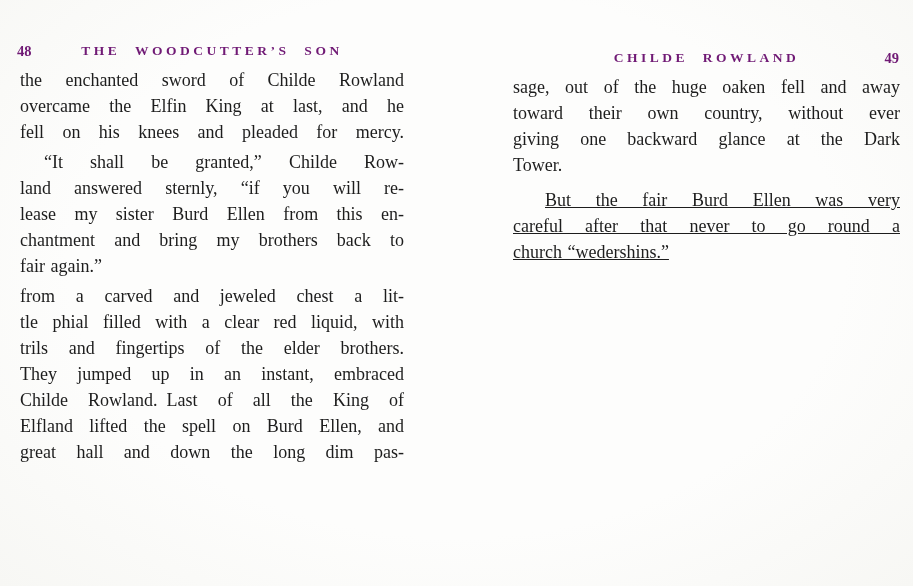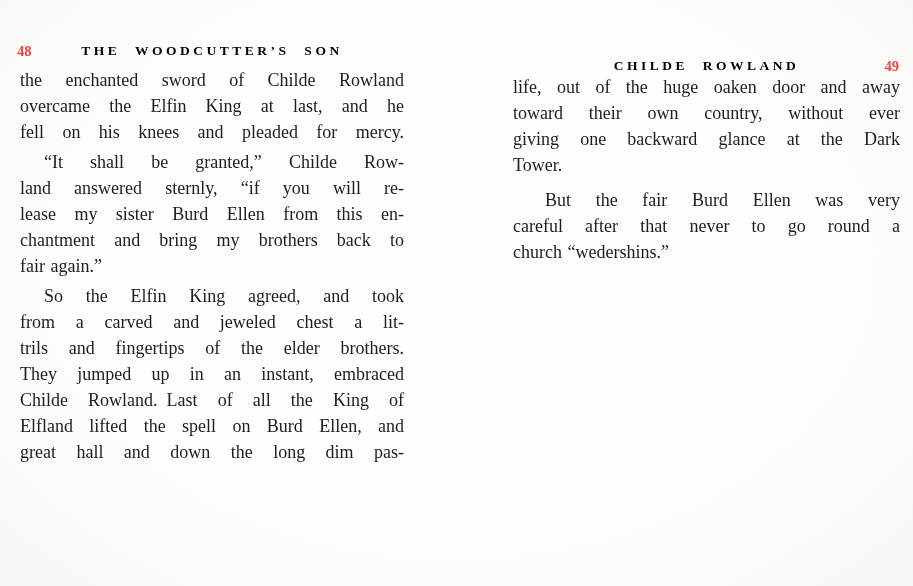--- a/index.html
+++ b/index.html
@@ -23,53 +23,53 @@
   .page-left  { left: 20px;  width: 384px; }
   .page-right { left: 513px; width: 387px; }
 
   .running-head-row {
     position: absolute;
     left: 0;
     right: 0;
     height: 18px;
   }
   .page-left  .running-head-row { top: 43px; }
-  .page-right .running-head-row { top: 58px; }
+  .page-right .running-head-row { top: 50px; }
 
   .running-head {
     display: block;
     text-align: center;
     font-size: 13.5px;
     font-weight: 700;
     letter-spacing: 3.5px;
     word-spacing: 8px;
     white-space: nowrap;
-    color: #000000;
+    color: #701a75;
   }
   .pagenum {
     position: absolute;
     top: 0;
     font-size: 14.5px;
     font-weight: 700;
-    color: #ef4444;
+    color: #701a75;
   }
   .pagenum-left  { left: -3px; }
   .pagenum-right { right: 1px; text-align: right; }
 
   .body-text {
     position: absolute;
     left: 0;
     right: 0;
   }
   .page-left  .body-text { top: 67px; }
   .page-right .body-text { top: 74px; }
 
   .paragraph { margin: 0; }
   .page-left  .paragraph + .paragraph { margin-top: 4px; }
-  .page-right .paragraph + .paragraph { margin-top: 9px; }
+  .page-right .paragraph + .paragraph { margin-top: 9px; text-decoration: underline; }
 
   .bline {
     font-size: 18px;
     line-height: 26px;
     text-align: justify;
     text-align-last: justify;
     word-spacing: 1px;
     white-space: normal;
   }
   .bline.endline {
@@ -94,39 +94,39 @@
         <div class="bline">fell on his knees and pleaded for mercy.</div>
       </div>
       <div class="paragraph">
         <div class="bline indent">“It shall be granted,” Childe Row-</div>
         <div class="bline">land answered sternly, “if you will re-</div>
         <div class="bline">lease my sister Burd Ellen from this en-</div>
         <div class="bline">chantment and bring my brothers back to</div>
         <div class="bline endline">fair again.”</div>
       </div>
       <div class="paragraph">
-        <div class="bline indent">So the Elfin King agreed, and took</div>
         <div class="bline">from a carved and jeweled chest a lit-</div>
+        <div class="bline">tle phial filled with a clear red liquid, with</div>
         <div class="bline">trils and fingertips of the elder brothers.</div>
         <div class="bline">They jumped up in an instant, embraced</div>
         <div class="bline">Childe Rowland. Last of all the King of</div>
         <div class="bline">Elfland lifted the spell on Burd Ellen, and</div>
         <div class="bline">great hall and down the long dim pas-</div>
       </div>
     </div>
 </div>
 
 <div class="page page-right">
   <div class="running-head-row">
     <span class="running-head">CHILDE ROWLAND</span>
     <span class="pagenum pagenum-right">49</span>
   </div>
   <div class="body-text" id="right-body">
       <div class="paragraph">
-        <div class="bline">life, out of the huge oaken door and away</div>
+        <div class="bline">sage, out of the huge oaken fell and away</div>
         <div class="bline">toward their own country, without ever</div>
         <div class="bline">giving one backward glance at the Dark</div>
         <div class="bline endline">Tower.</div>
       </div>
       <div class="paragraph">
         <div class="bline indent">But the fair Burd Ellen was very</div>
         <div class="bline">careful after that never to go round a</div>
         <div class="bline endline">church “wedershins.”</div>
       </div>
     </div>

